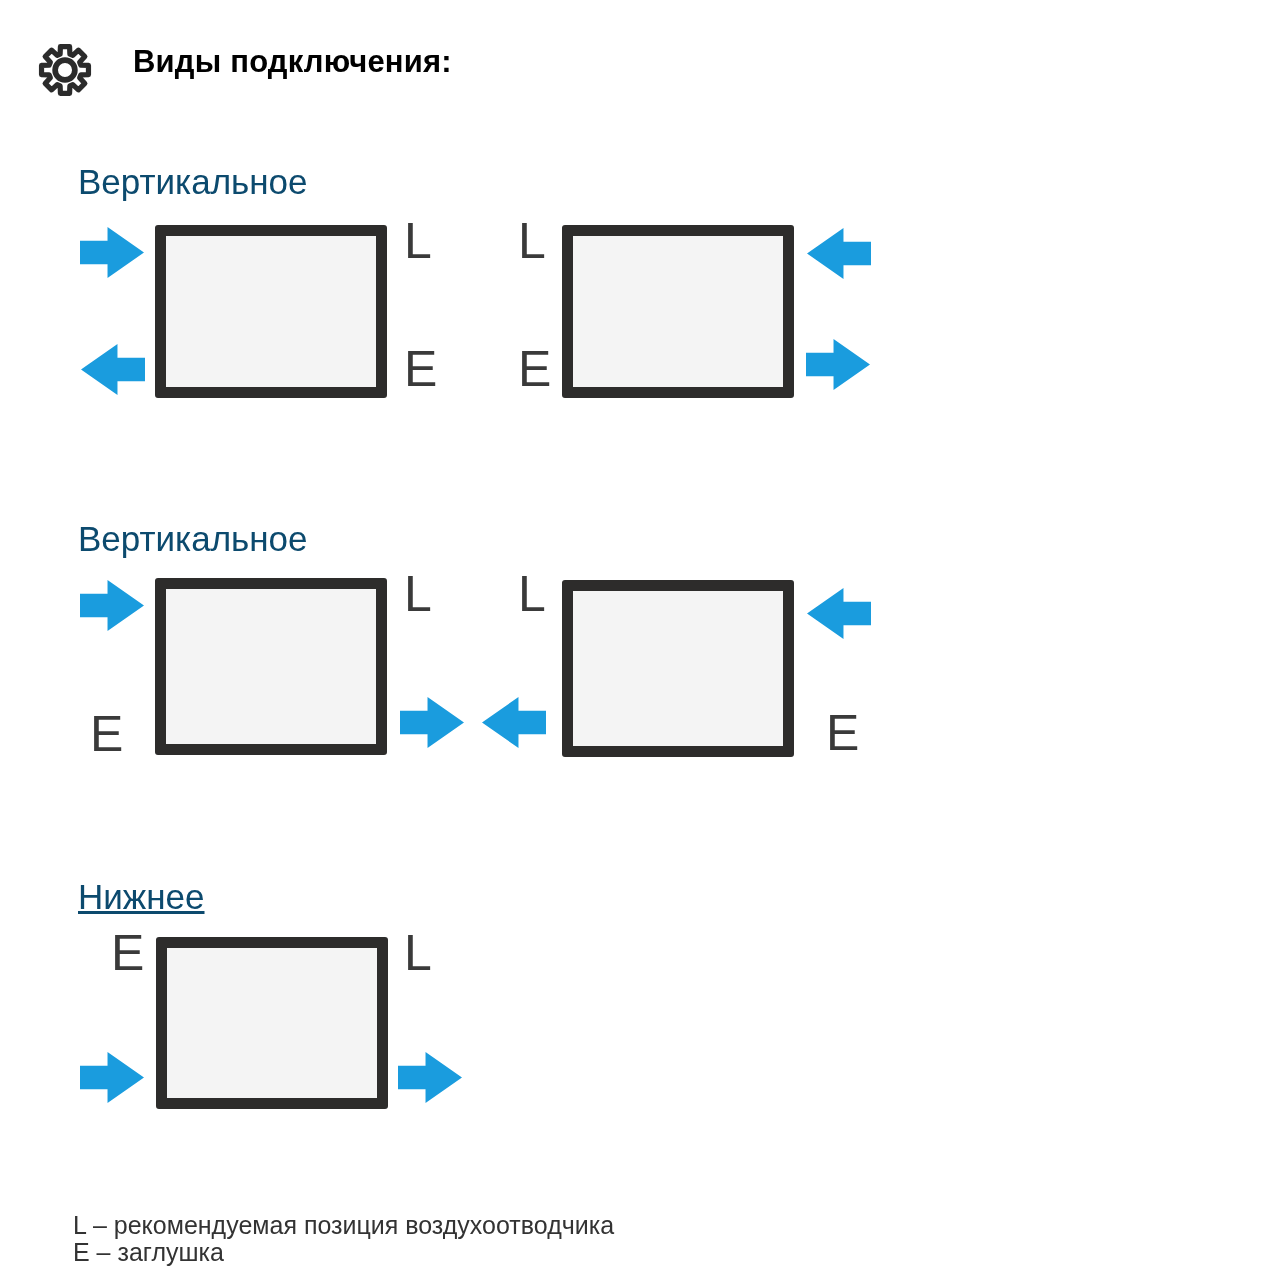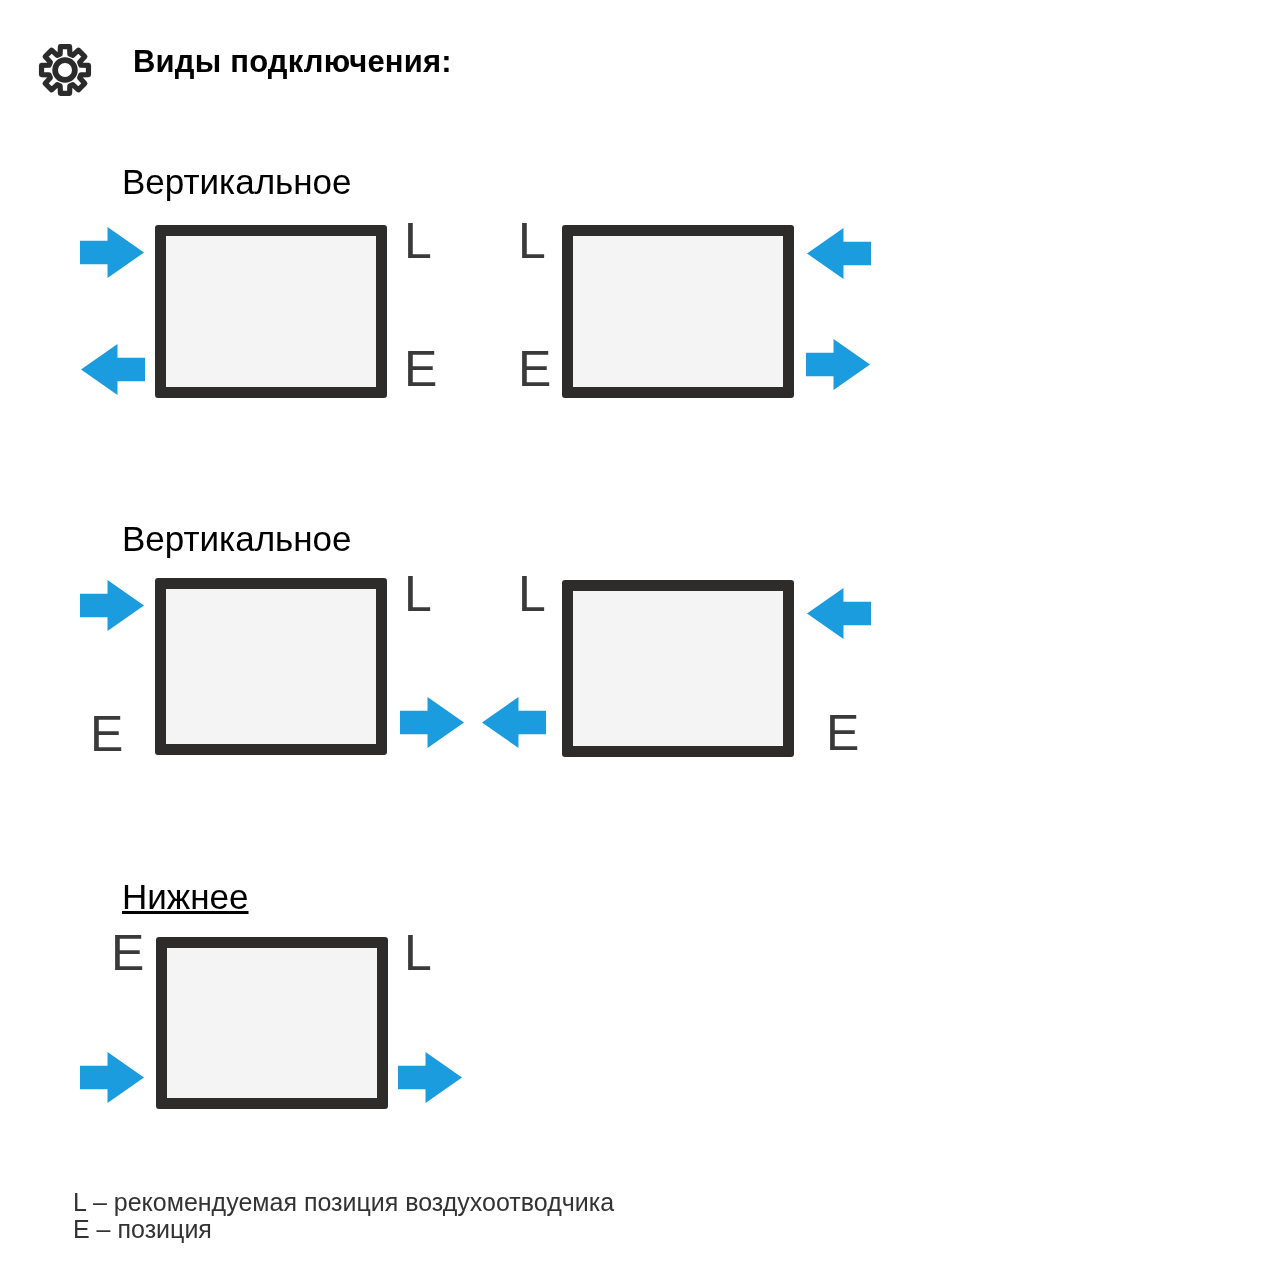--- a/index.html
+++ b/index.html
@@ -5,38 +5,38 @@
   html,body{margin:0;padding:0;}
   .page{
     position:relative;
     width:1280px;height:1280px;
     background:#ffffff;
     font-family:"Liberation Sans", sans-serif;
     overflow:hidden;
   }
   .abs{position:absolute;line-height:1;white-space:nowrap;}
   .page-title{font-size:31px;font-weight:700;color:#000000;letter-spacing:.2px;}
-  .sec-title{font-size:35px;font-weight:400;color:#000000;margin-left:44px;}
+  .sec-title{font-size:35px;font-weight:400;color:#0c4a6e;}
   .box{
     position:absolute;
     width:232px;
     background:#f4f4f4;
     border:11px solid #2d2c2b;
     border-radius:3px;
     box-sizing:border-box;
   }
   .ltr{font-size:50px;color:#3a3a3a;}
   .ar{
     position:absolute;
     width:64px;height:51px;
     background:#1a9cde;
   }
   .ar-r{clip-path:polygon(0 27%,43% 27%,43% 0,100% 50%,43% 100%,43% 73%,0 73%);}
   .ar-l{clip-path:polygon(100% 27%,57% 27%,57% 0,0 50%,57% 100%,57% 73%,100% 73%);}
-  .legend-line{font-size:25px;color:#333333;}
+  .legend-line{font-size:25px;color:#333333;margin-top:23px;}
   .gear{position:absolute;left:38px;top:43px;}
 </style>
 </head>
 <body>
 
 <div class="page">
 
   <svg class="gear" width="54" height="54" viewBox="0 0 52 52" aria-hidden="true">
     <path id="gear-path" d="M21.6,3.4L30.4,3.4L30.7,10.7L33.5,11.9L38.9,6.9L45.1,13.1L40.1,18.5L41.3,21.3L48.6,21.6L48.6,30.4L41.3,30.7L40.1,33.5L45.1,38.9L38.9,45.1L33.5,40.1L30.7,41.3L30.4,48.6L21.6,48.6L21.3,41.3L18.5,40.1L13.1,45.1L6.9,38.9L11.9,33.5L10.7,30.7L3.4,30.4L3.4,21.6L10.7,21.3L11.9,18.5L6.9,13.1L13.1,6.9L18.5,11.9L21.3,10.7Z" fill="none" stroke="#2b2b2b" stroke-width="5" stroke-linejoin="round"></path>
     <circle cx="26" cy="26" r="9.5" fill="none" stroke="#2b2b2b" stroke-width="5.5"></circle>
@@ -73,15 +73,15 @@
 
   <div class="abs sec-title" style="left:78px;top:879px;text-decoration:underline;">Нижнее</div>
 
   <div class="box" style="left:156px;top:937px;height:172px;"></div>
   <div class="abs ltr" style="left:111px;top:928px;">E</div>
   <div class="abs ltr" style="left:404px;top:928px;">L</div>
   <div class="ar ar-r" style="left:80px;top:1052px;"></div>
   <div class="ar ar-r" style="left:398px;top:1052px;"></div>
 
   <div class="abs legend-line" style="left:73px;top:1190px;">L – рекомендуемая позиция воздухоотводчика</div>
-  <div class="abs legend-line" style="left:73px;top:1217px;">E – позиция</div>
+  <div class="abs legend-line" style="left:73px;top:1217px;">E – заглушка</div>
 
 </div>
 
 </body></html>

